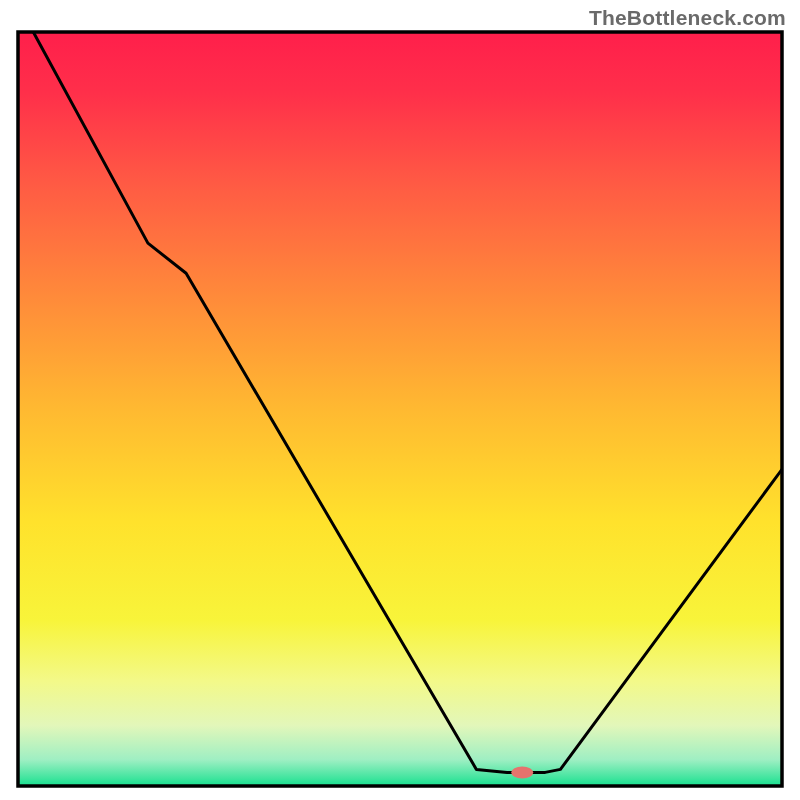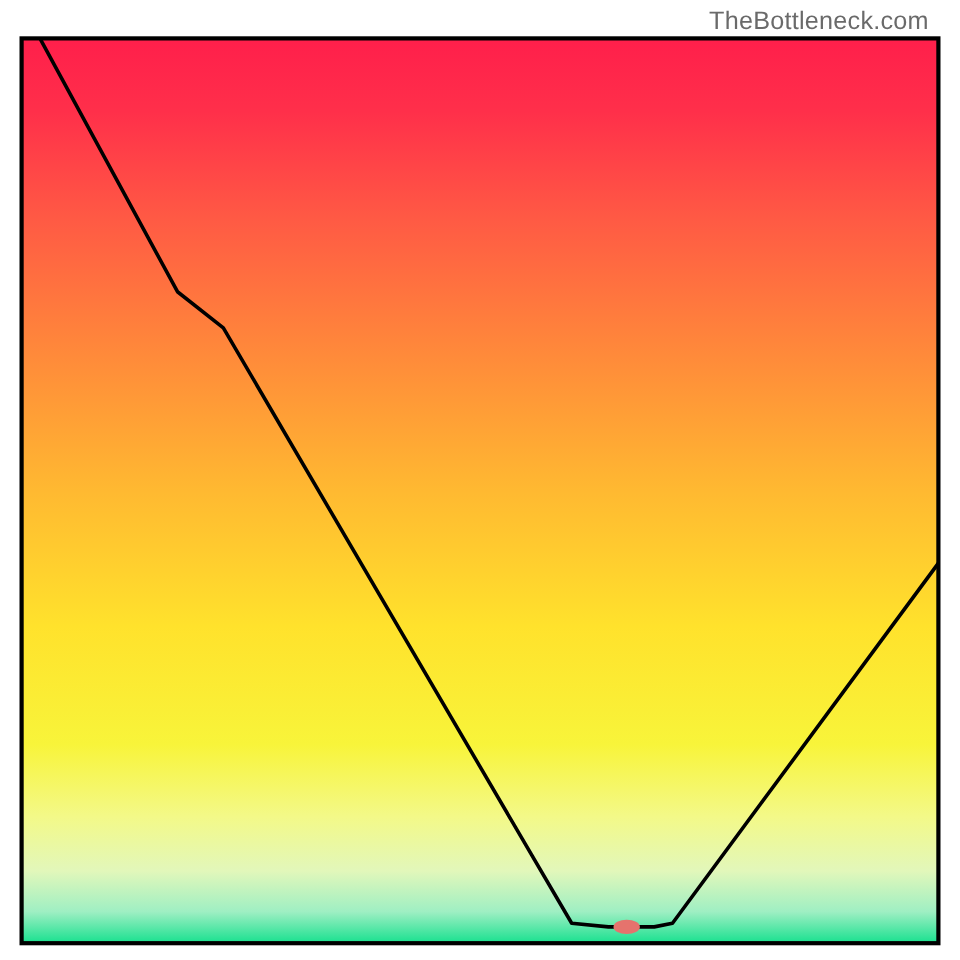--- a/index.html
+++ b/index.html
@@ -12,23 +12,23 @@
     font-family: Arial, Helvetica, sans-serif;
   }
   .chart-wrap {
     position: relative;
     width: 800px;
     height: 800px;
   }
   .watermark {
     position: absolute;
     top: 6px;
-    right: 26px;
+    right: 14px;
     font-size: 21px;
-    font-weight: 400;
+    font-weight: 700;
     color: #6a6a6a;
     letter-spacing: 0.2px;
   }
   svg { display: block; }
 </style>
 </head>
 <body>
 
 <div class="chart-wrap">
   <div class="watermark">TheBottleneck.com</div>

